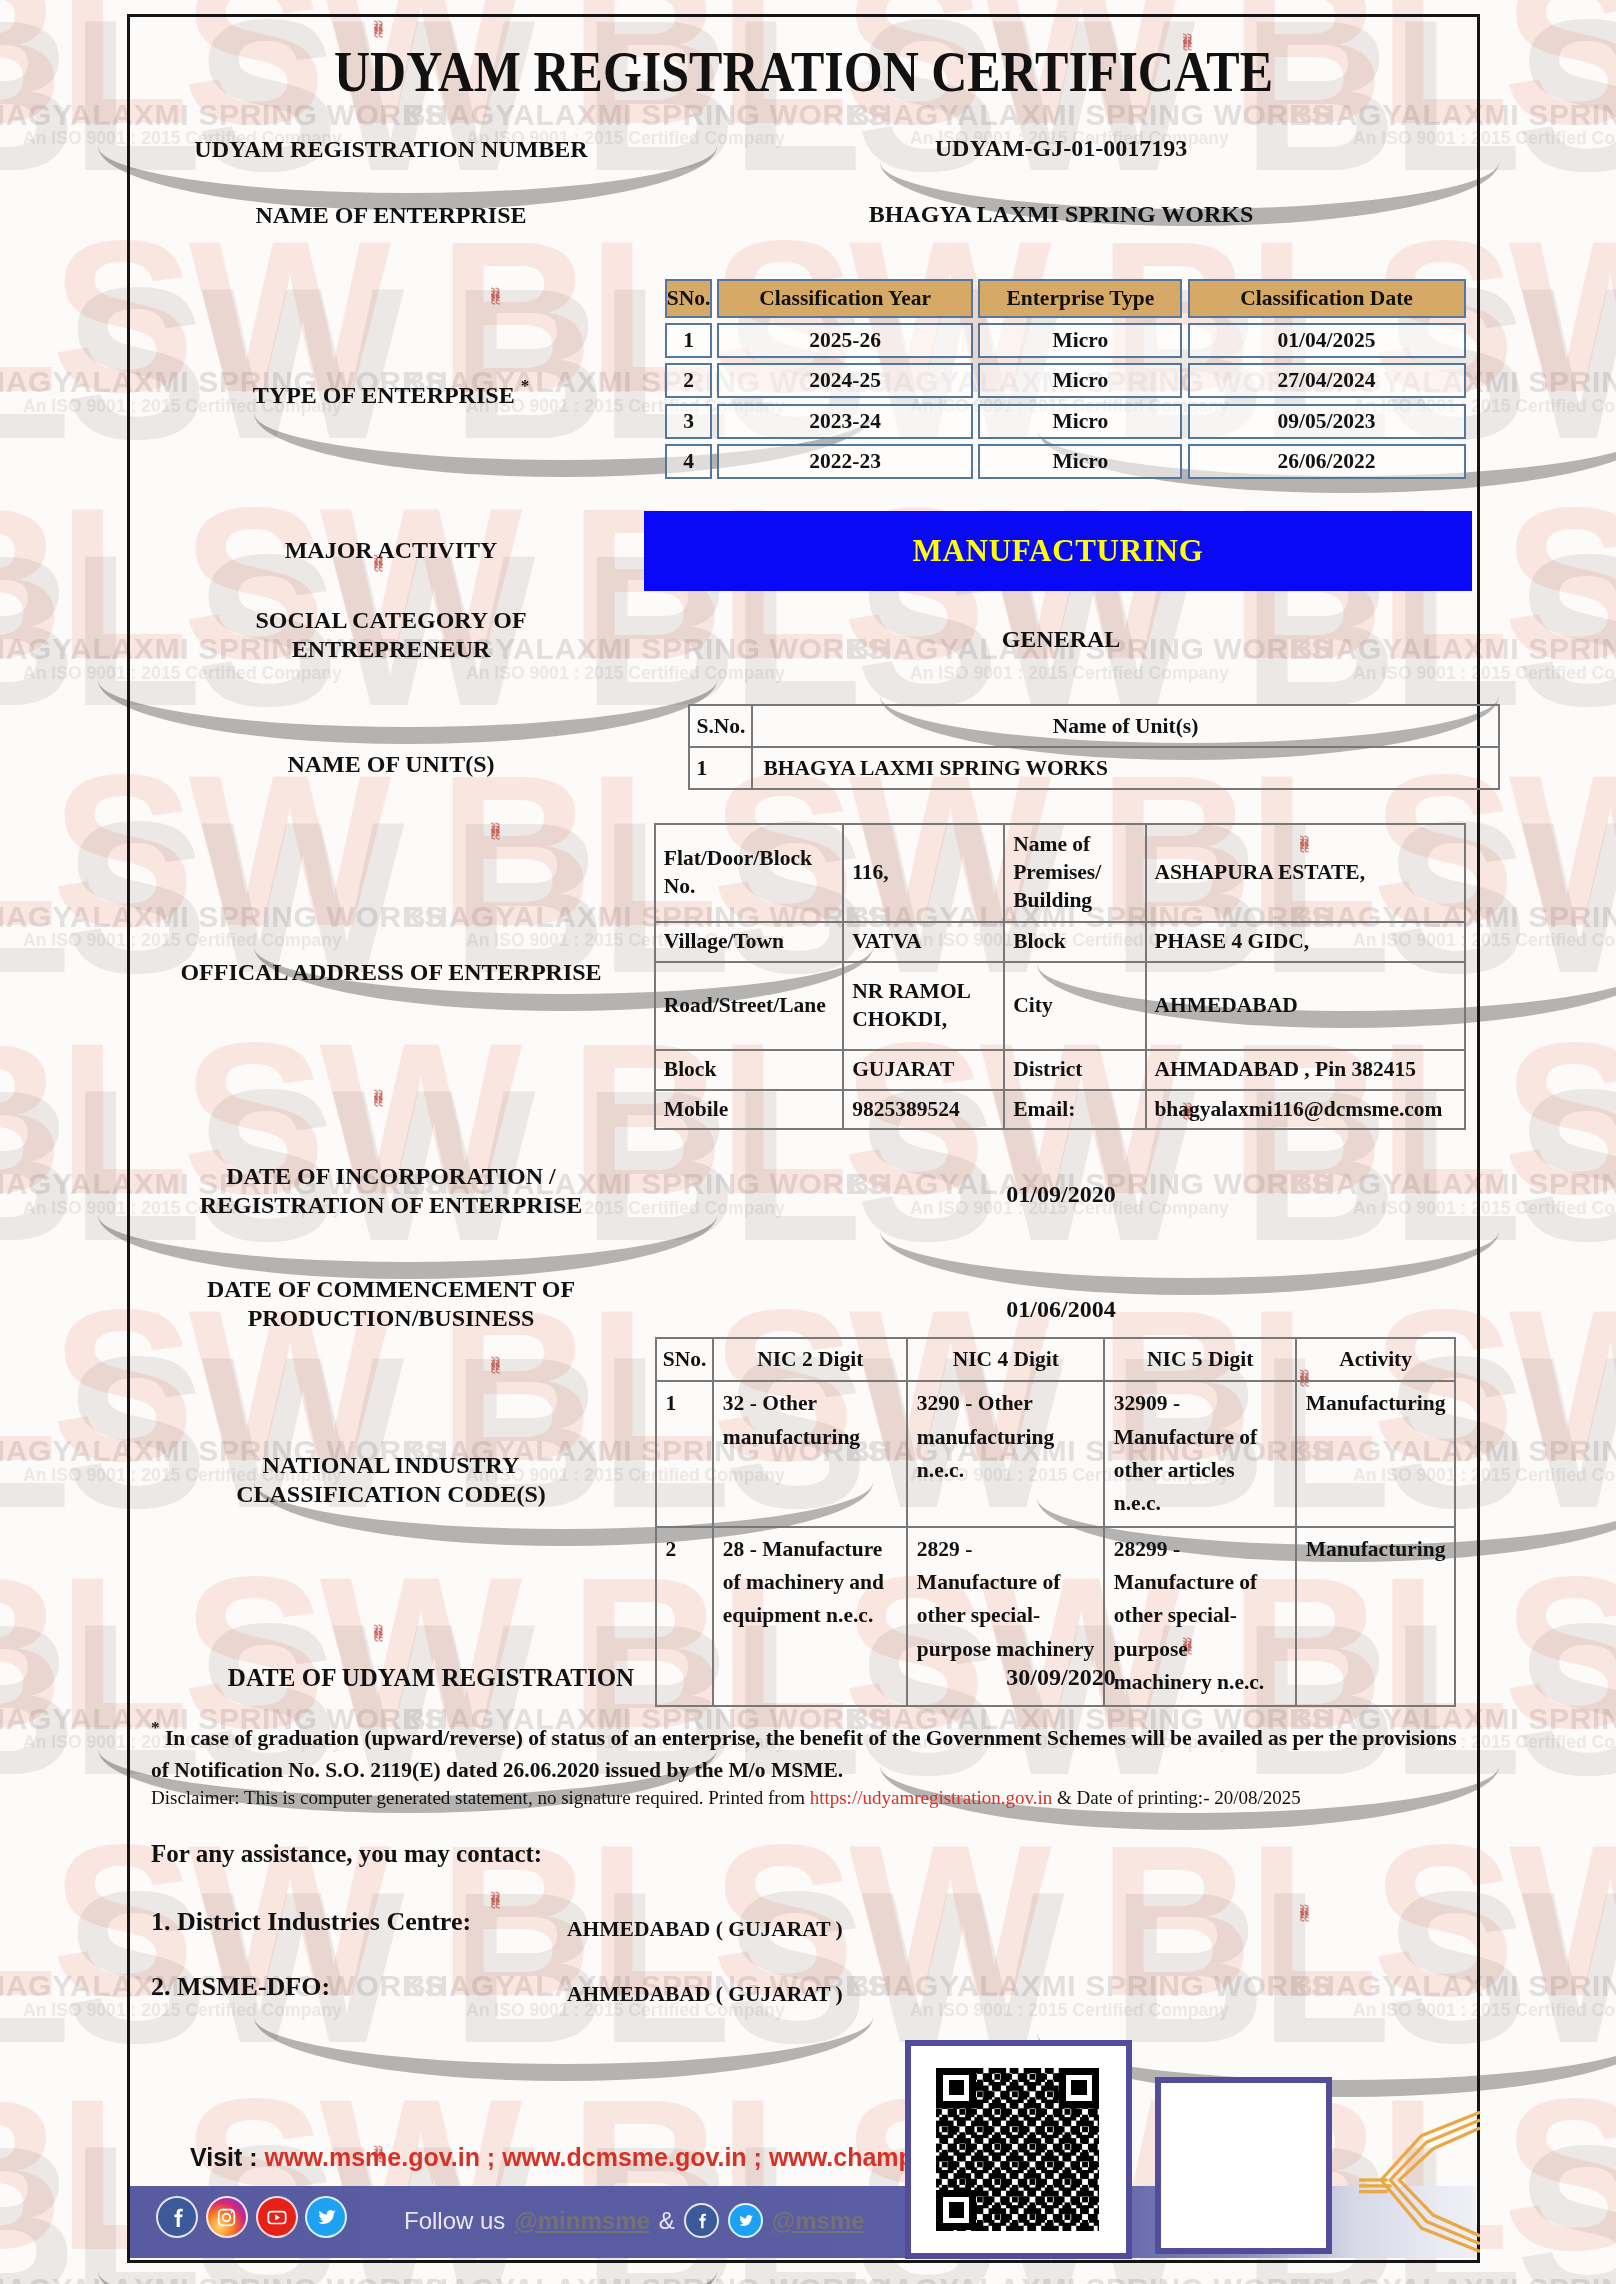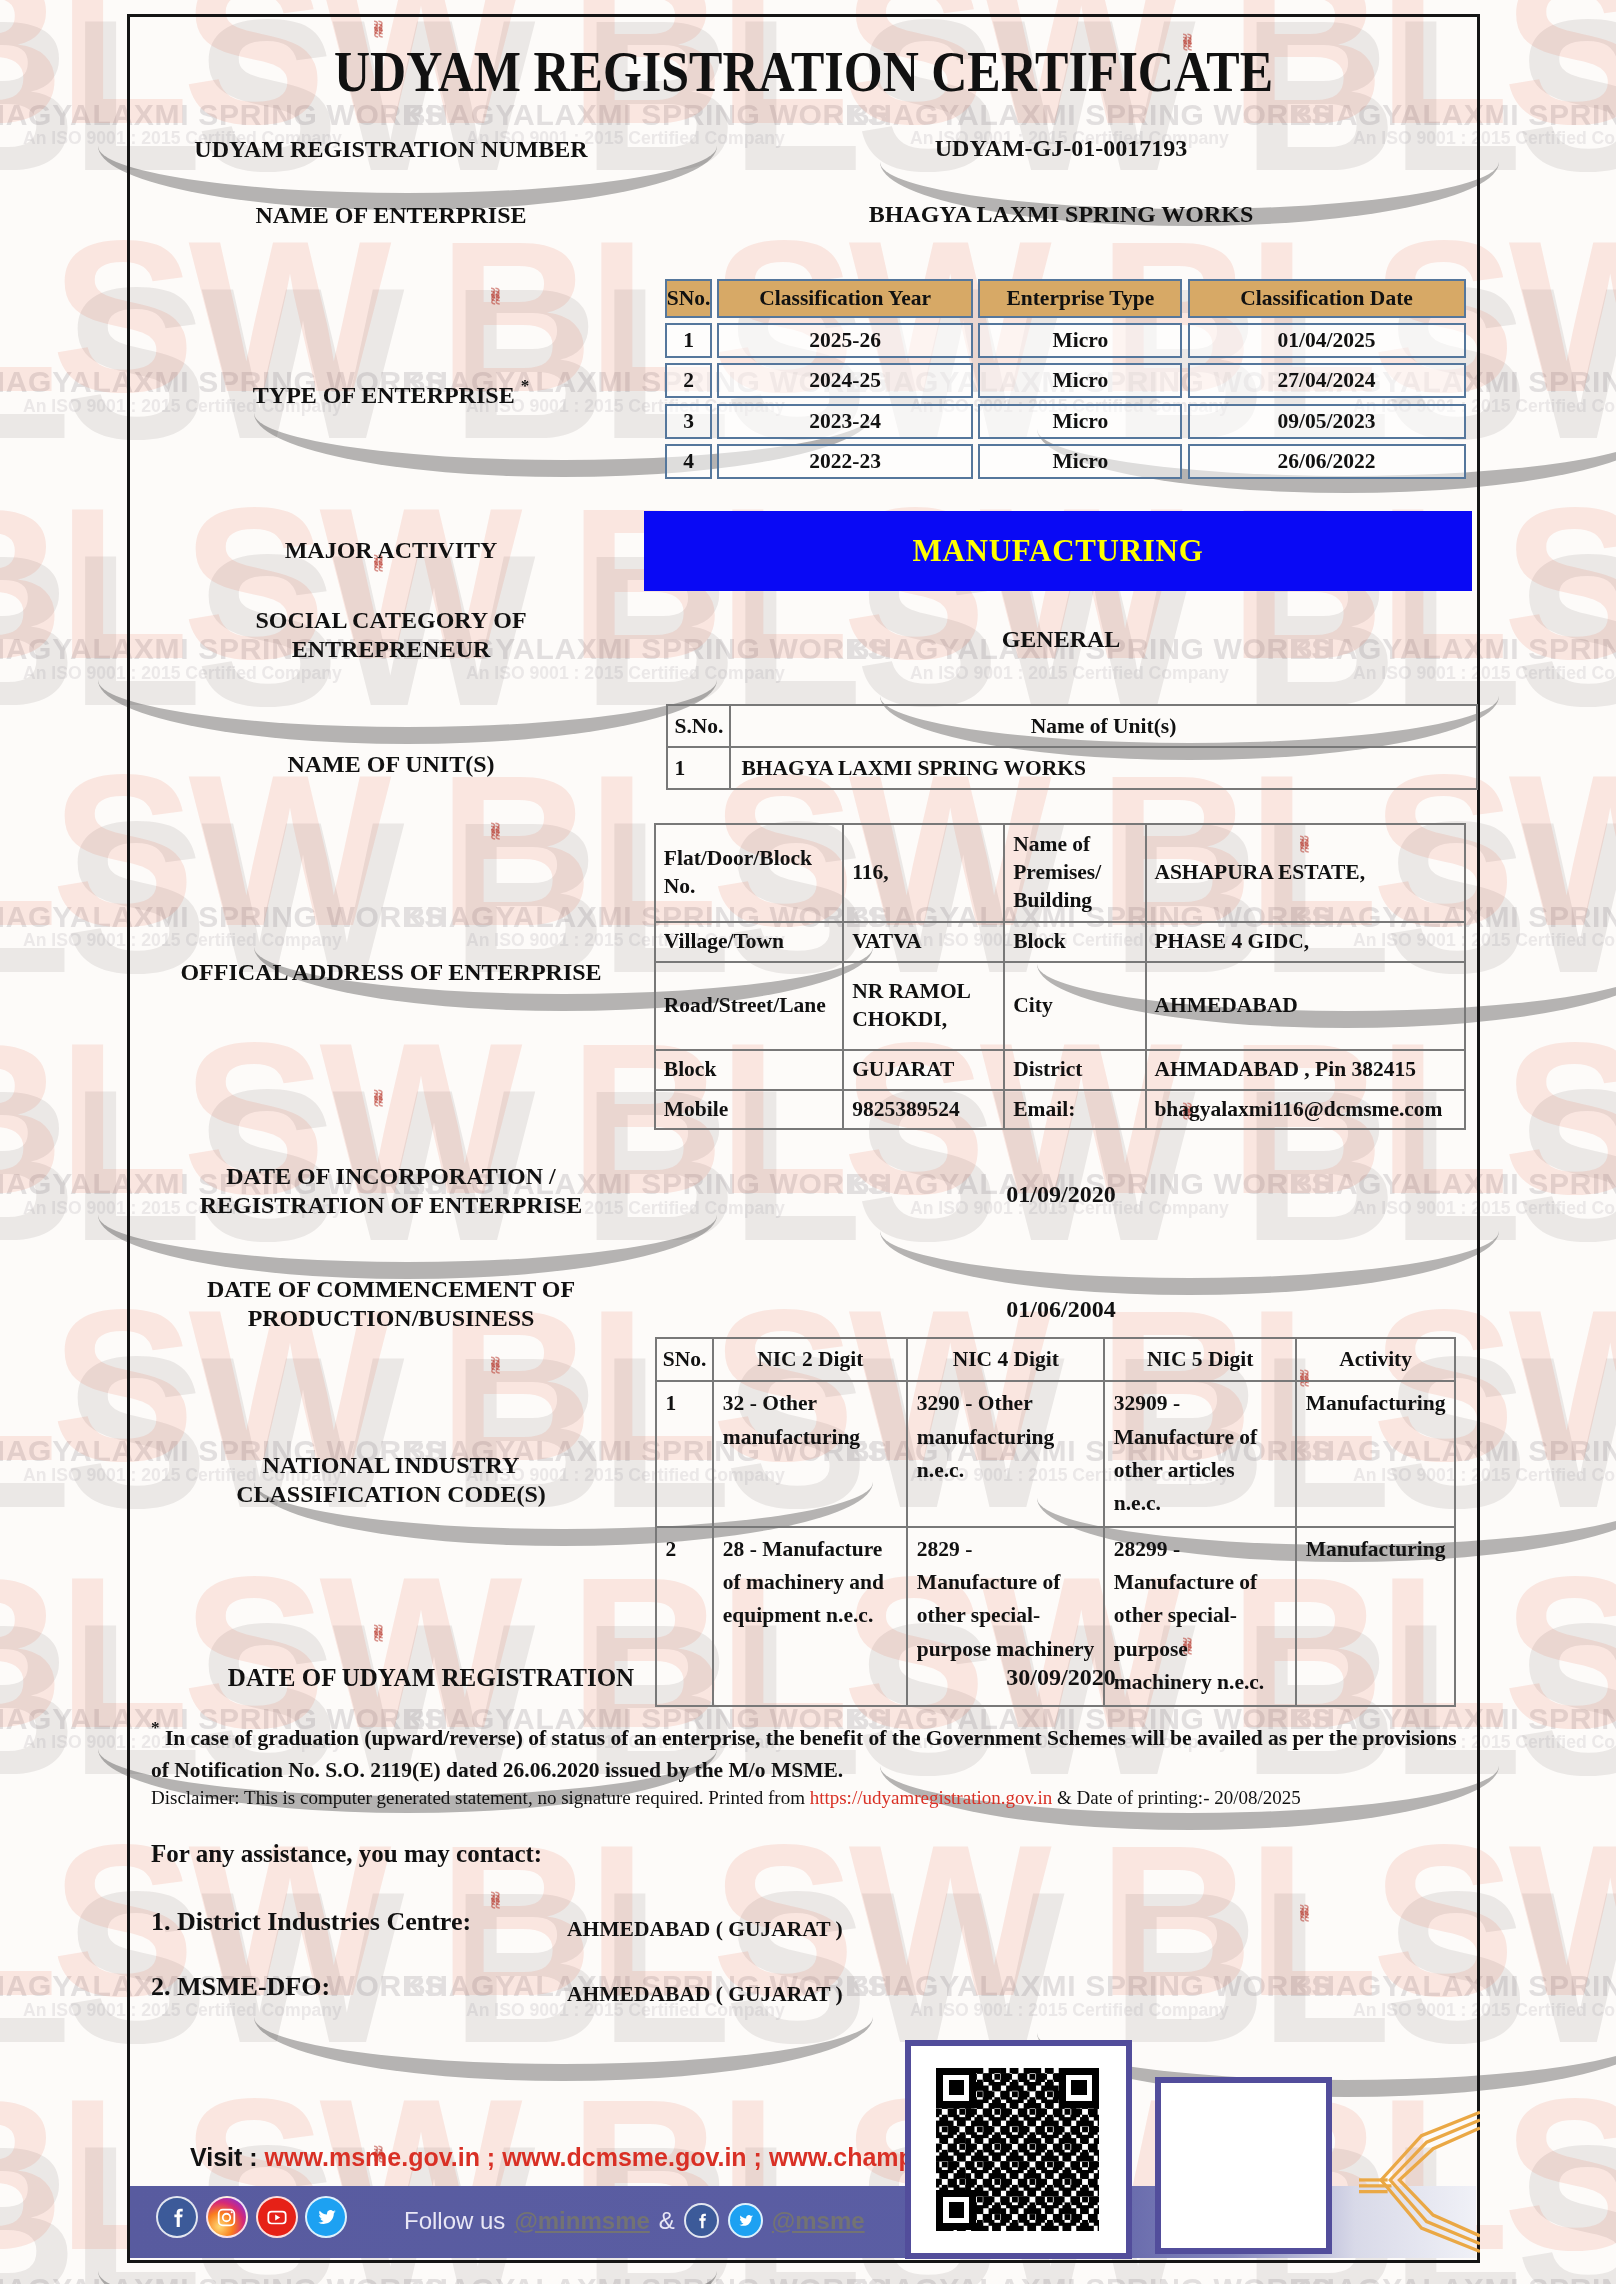--- a/index.html
+++ b/index.html
@@ -25,21 +25,21 @@
   sup.star{font-size:17px;vertical-align:11.7px;}
   
   .ttable{left:665px;top:279px;display:grid;grid-template-columns:47px 256px 204px 278px;gap:5.2px;}
   .ttable .th,.ttable .td{border:2px solid #55779c;display:flex;align-items:center;justify-content:center;
       font-weight:bold;font-size:21.5px;box-sizing:border-box;}
   .ttable .th{background:#d7a966;height:39px;}
   .ttable .td{background:rgba(255,255,255,0.55);height:35px;}
   
   table.gtable{border-collapse:collapse;z-index:2;position:absolute;}
   .gtable th,.gtable td{border:2px solid #787878;font-weight:bold;box-sizing:border-box;}
-  .units{left:666px;top:704px;width:812px;}
+  .units{left:688px;top:704px;width:812px;}
   .units th,.units td{font-size:21.5px;height:42px;}
   .units .sno{width:63px;text-align:left;padding-left:6.5px;}
   .units .uname{text-align:center;}
   .units td.uname{text-align:left;padding-left:10.4px;}
   .addr{left:654px;top:823px;width:812px;border-radius:9px;}
   .addr td{font-size:21.5px;padding:3.9px 7.8px;vertical-align:middle;line-height:1.3;}
   .nic{left:655px;top:1337px;width:801px;}
   .nic th{font-size:21.5px;height:43px;text-align:center;}
   .nic td{font-size:21.5px;padding:5.2px 8.5px;vertical-align:top;line-height:1.55;text-align:left;}
   

